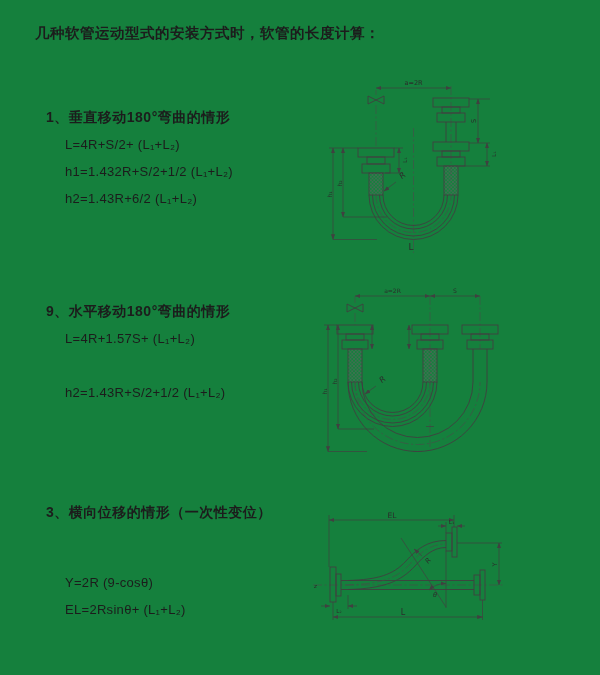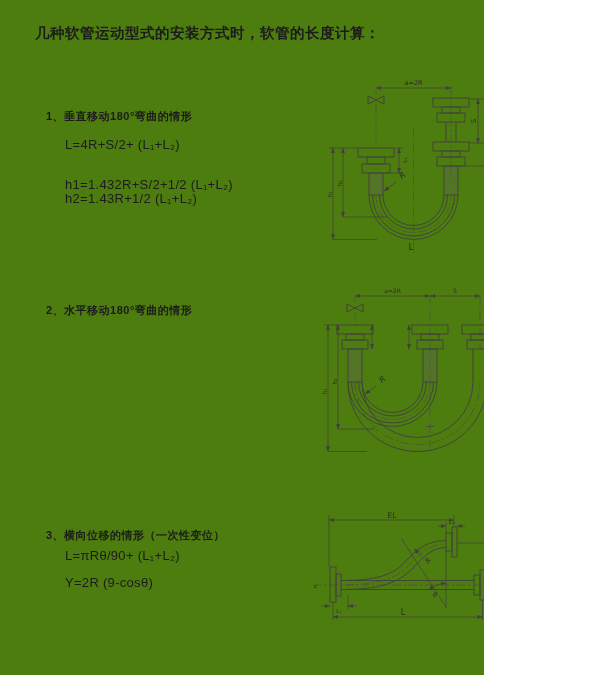--- a/index.html
+++ b/index.html
@@ -1,20 +1,20 @@
 <!DOCTYPE html>
 <html><head>
 <meta charset="utf-8">
 <style>
   html,body{margin:0;padding:0;background:#fff;}
-  .page{position:relative;width:484px;height:675px;background:#4d7c0f;overflow:hidden;
+  .page{position:relative;width:600px;height:675px;background:#15803d;overflow:hidden;
         font-family:"Liberation Sans","DejaVu Sans",sans-serif;color:#1c1c1c;}
   .t{position:absolute;white-space:nowrap;}
   .title{font-size:14.5px;font-weight:bold;letter-spacing:.5px;}
-  .heading{font-size:11px;font-weight:bold;letter-spacing:.5px;}
+  .heading{font-size:14px;font-weight:bold;letter-spacing:.5px;}
   .formula{font-size:13px;font-weight:normal;letter-spacing:.3px;}
   svg{position:absolute;overflow:visible;}
   svg .ln{stroke:#404040;stroke-width:.9;fill:none;}
   svg .thin{stroke:#404040;stroke-width:.7;fill:none;}
   svg .cl{stroke:#4a4a4a;stroke-width:.6;fill:none;stroke-dasharray:9 2.5 2 2.5;}
   svg .hz{fill:url(#hpat);stroke:#404040;stroke-width:.9;}
   svg text{fill:#2b2b2b;stroke:none;font-family:"DejaVu Sans",sans-serif;}
 </style>
 </head>
 <body>
@@ -29,28 +29,30 @@
       <marker id="arr" viewBox="0 0 8 6" refX="7.6" refY="3" markerWidth="8" markerHeight="6" orient="auto-start-reverse">
         <path d="M0,0 L8,3 L0,6 Z" fill="#404040"></path>
       </marker>
     </defs>
   </svg>
 
   <div class="t title" style="left:35px;top:24px;">几种软管运动型式的安装方式时，软管的长度计算：</div>
 
   <div class="t heading" style="left:46px;top:109px;">1、垂直移动180°弯曲的情形</div>
   <div class="t formula" style="left:65px;top:137px;">L=4R+S/2+ (L₁+L₂)</div>
-  <div class="t formula" style="left:65px;top:164px;margin-top:13px;">h1=1.432R+S/2+1/2 (L₁+L₂)</div>
-  <div class="t formula" style="left:65px;top:191px;">h2=1.43R+1/2 (L₁+L₂)</div>
-
-  <div class="t heading" style="left:46px;top:303px;">2、水平移动180°弯曲的情形</div>
-
-  <div class="t heading" style="left:46px;top:528px;">3、横向位移的情形（一次性变位）</div>
-  <div class="t formula" style="left:65px;top:548px;">L=πRθ/90+ (L₁+L₂)</div>
+  <div class="t formula" style="left:65px;top:164px;">h1=1.432R+S/2+1/2 (L₁+L₂)</div>
+  <div class="t formula" style="left:65px;top:191px;">h2=1.43R+6/2 (L₁+L₂)</div>
+
+  <div class="t heading" style="left:46px;top:303px;">9、水平移动180°弯曲的情形</div>
+  <div class="t formula" style="left:65px;top:331px;">L=4R+1.57S+ (L₁+L₂)</div>
+  <div class="t formula" style="left:65px;top:385px;">h2=1.43R+S/2+1/2 (L₁+L₂)</div>
+
+  <div class="t heading" style="left:46px;top:504px;">3、横向位移的情形（一次性变位）</div>
   <div class="t formula" style="left:65px;top:575px;">Y=2R (9-cosθ)</div>
+  <div class="t formula" style="left:65px;top:602px;">EL=2Rsinθ+ (L₁+L₂)</div>
 
   <svg style="left:313px;top:70px;" width="220" height="185" viewBox="0 0 220 185">
     <g>
 
       <line class="cl" x1="63" y1="20" x2="63" y2="25"></line>
       <line class="cl" x1="63" y1="35" x2="63" y2="78"></line>
       <line class="cl" x1="138" y1="16" x2="138" y2="112"></line>
       <line class="cl" x1="100.5" y1="58" x2="100.5" y2="183"></line>
 
       <line class="thin" x1="63" y1="18" x2="138" y2="18" marker-start="url(#arr)" marker-end="url(#arr)"></line>

